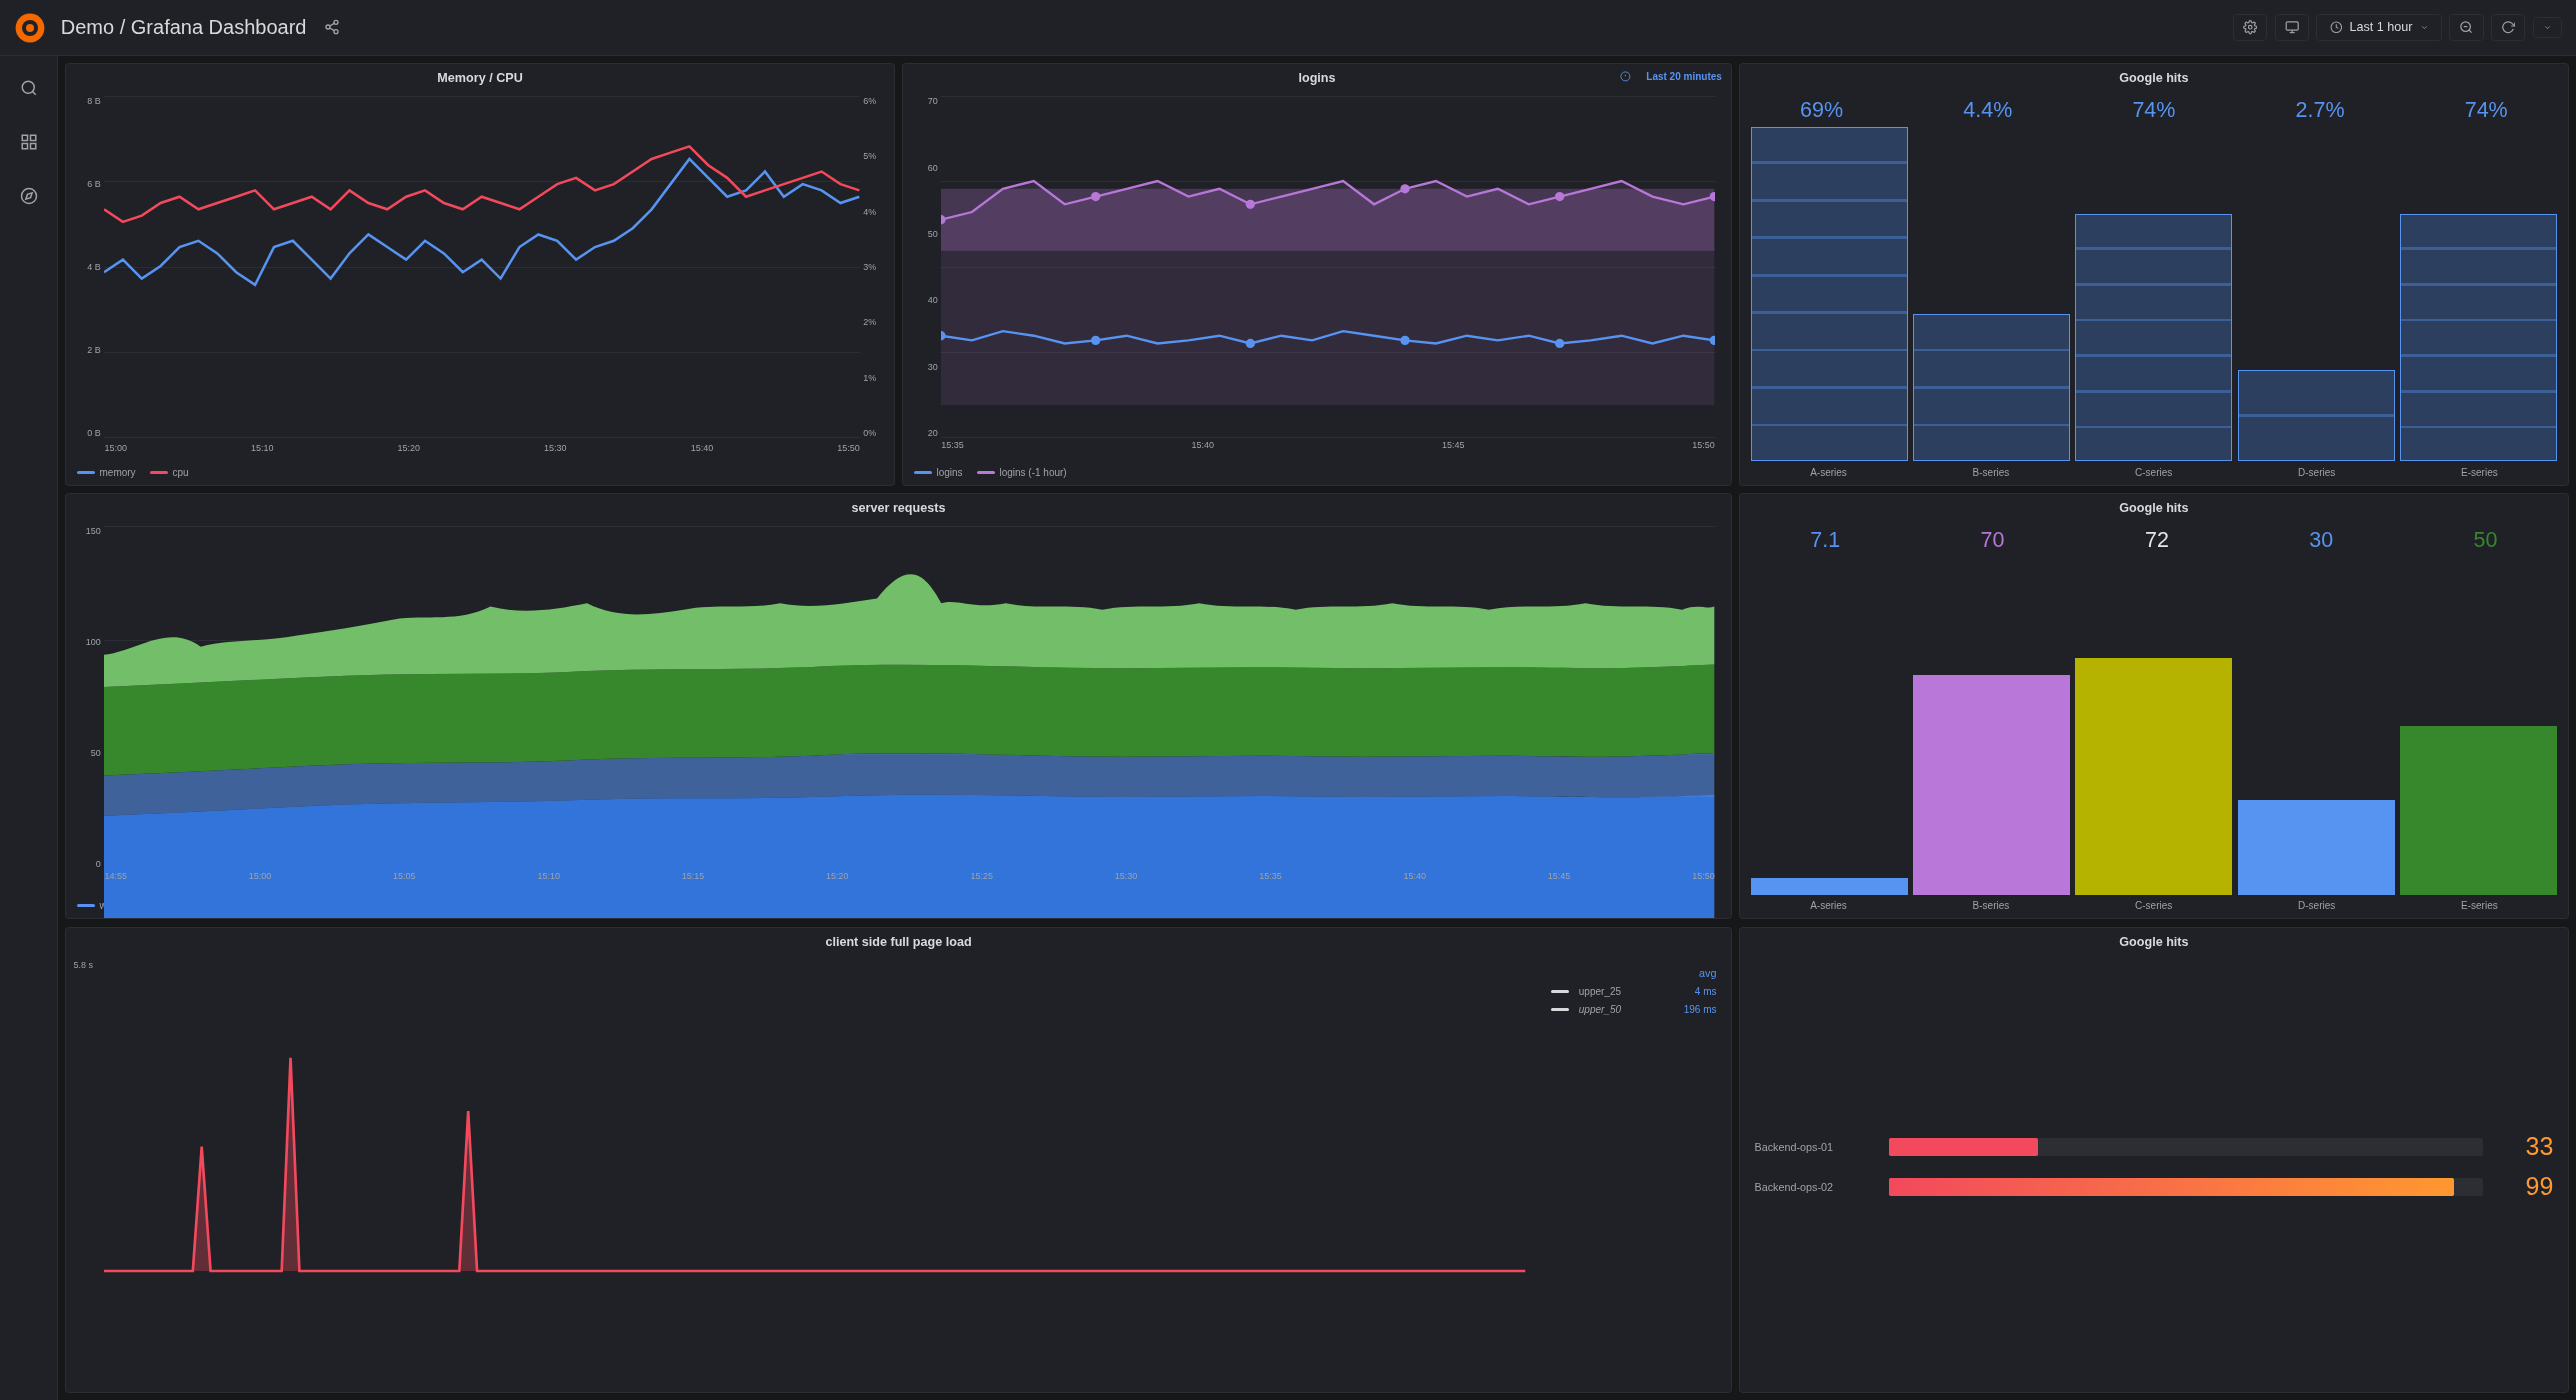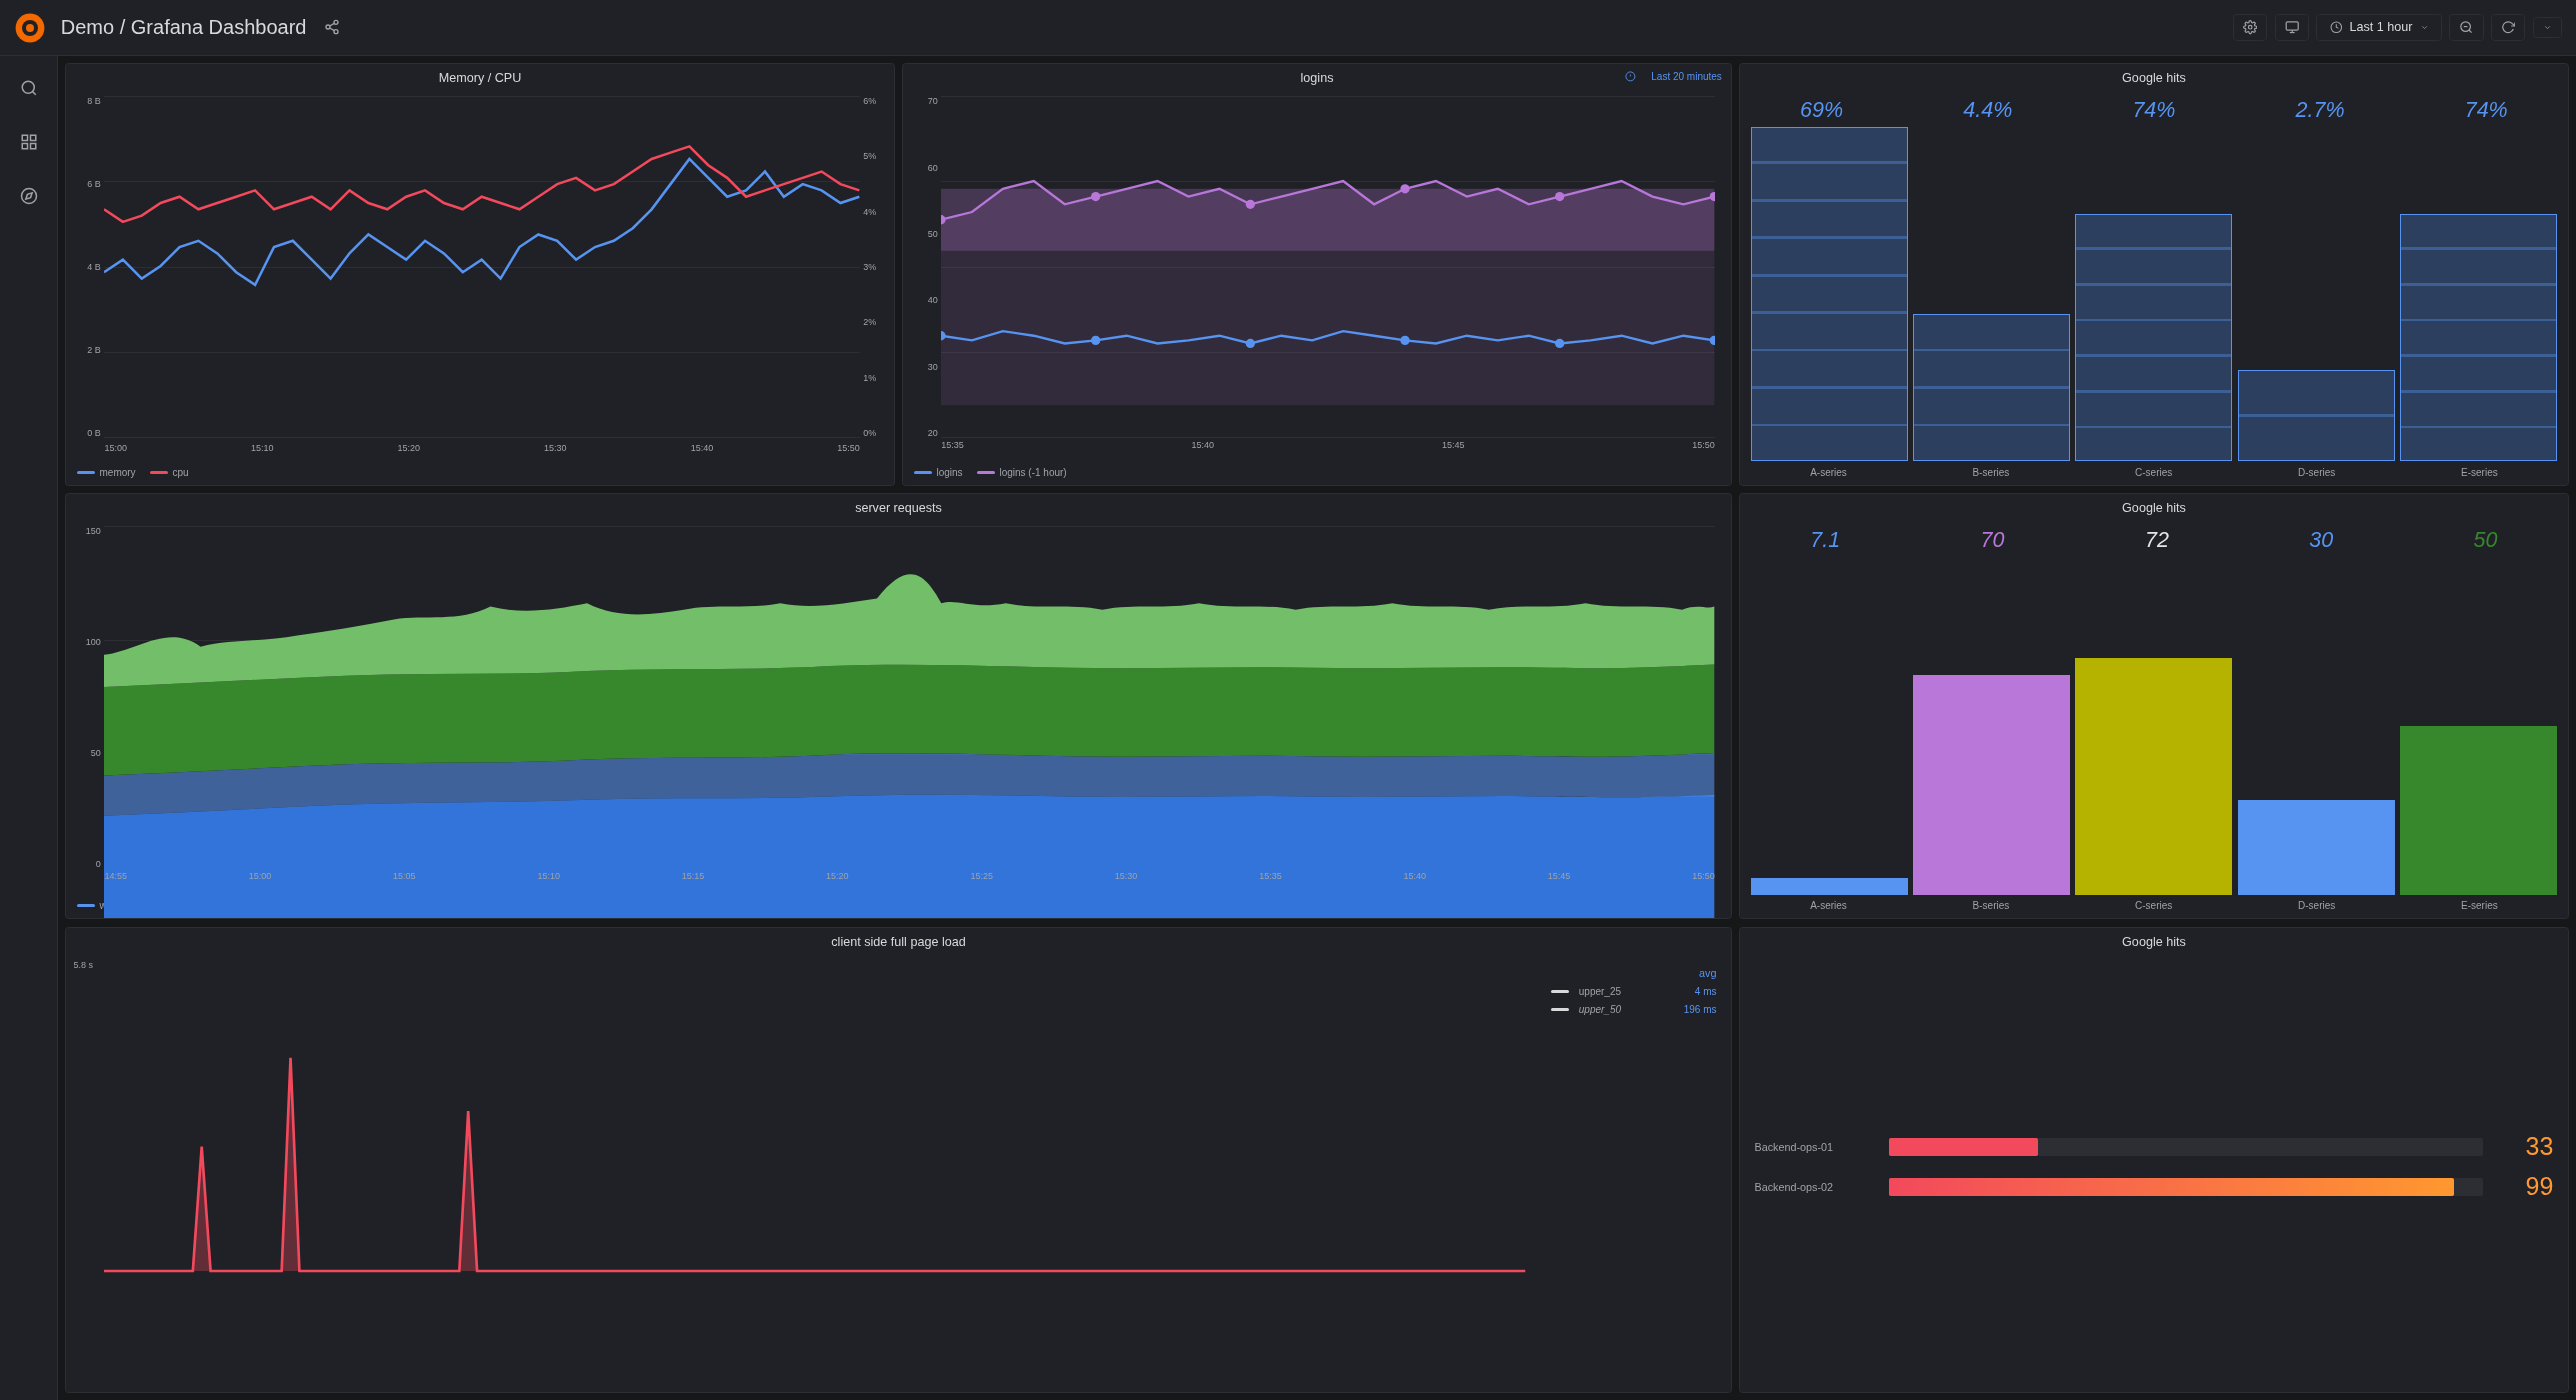--- a/index.html
+++ b/index.html
@@ -118,20 +118,21 @@
     }
     .panel-header {
       text-align: center;
       padding: 7.2px 10.8px 3.6px;
       font-size: 12.6px;
       color: #d8d9da;
       position: relative;
       display: flex;
       align-items: center;
       justify-content: center;
+      font-weight: bold;
     }
     .panel-header-badge {
       position: absolute;
       right: 9px;
       top: 7.2px;
       color: #5794f2;
       font-size: 10px;
       display: flex;
       align-items: center;
       gap: 15px;
@@ -252,21 +253,20 @@
     }
     .bar-stats-row {
       display: flex;
       justify-content: space-around;
       padding: 5.4px 0 3.6px;
     }
     .bar-stat-value {
       font-size: 21.5px;
       font-weight: 300;
       text-align: center;
-      font-style: italic;
     }
     .bar-labels-row {
       display: flex;
       justify-content: space-around;
       padding: 1.8px 7.2px 3.6px;
       font-size: 10px;
       color: #9fa3a9;
     }
     .hbar-row {
       display: flex;

